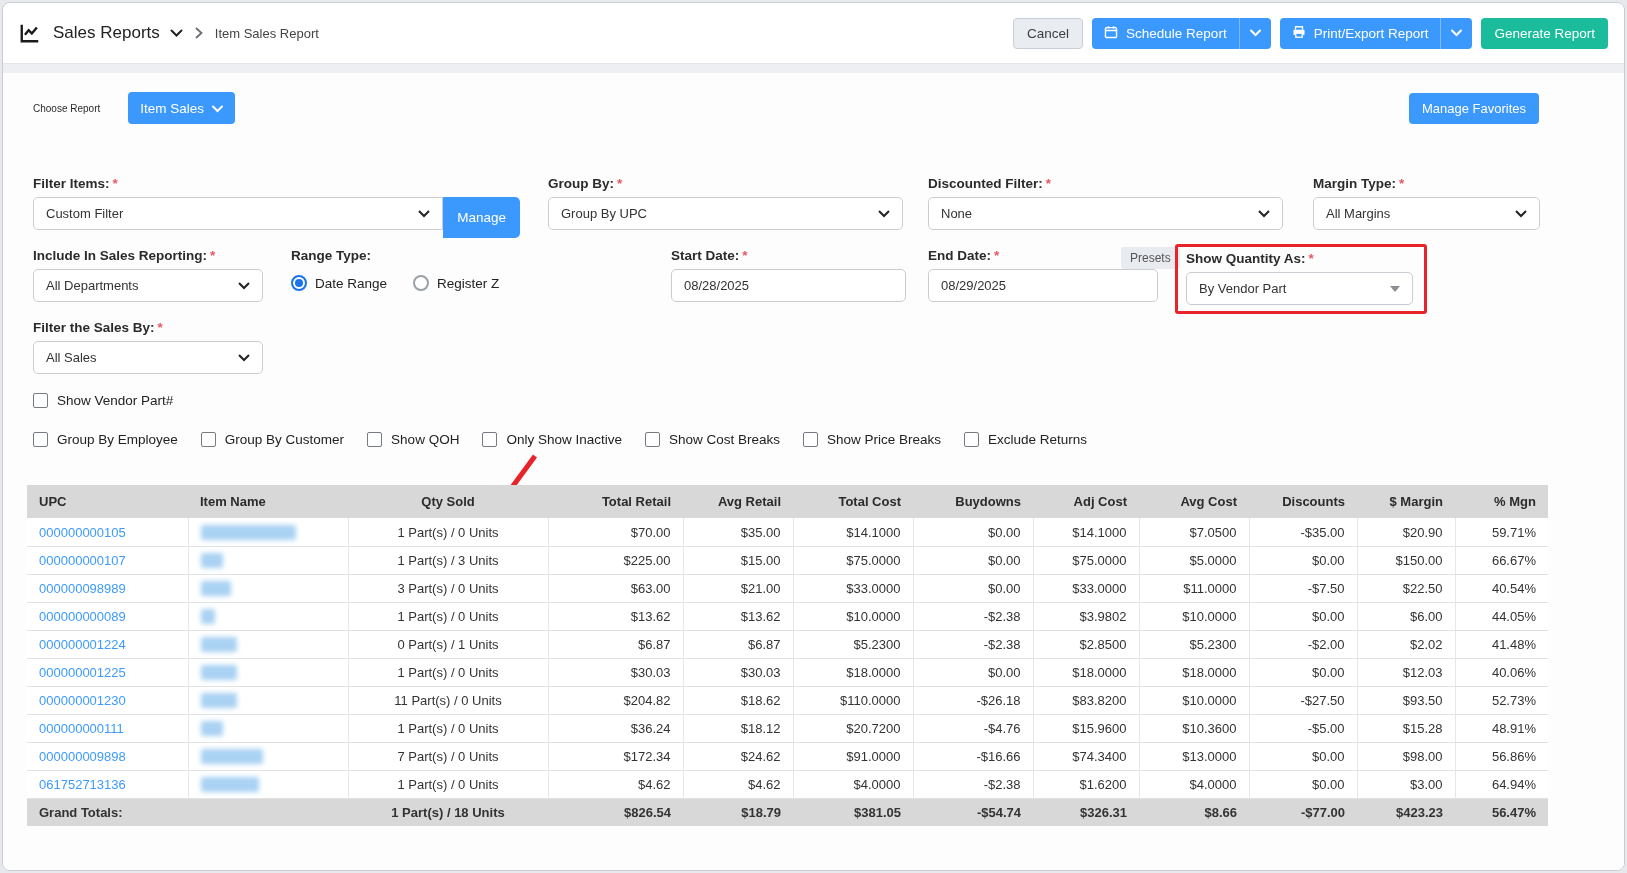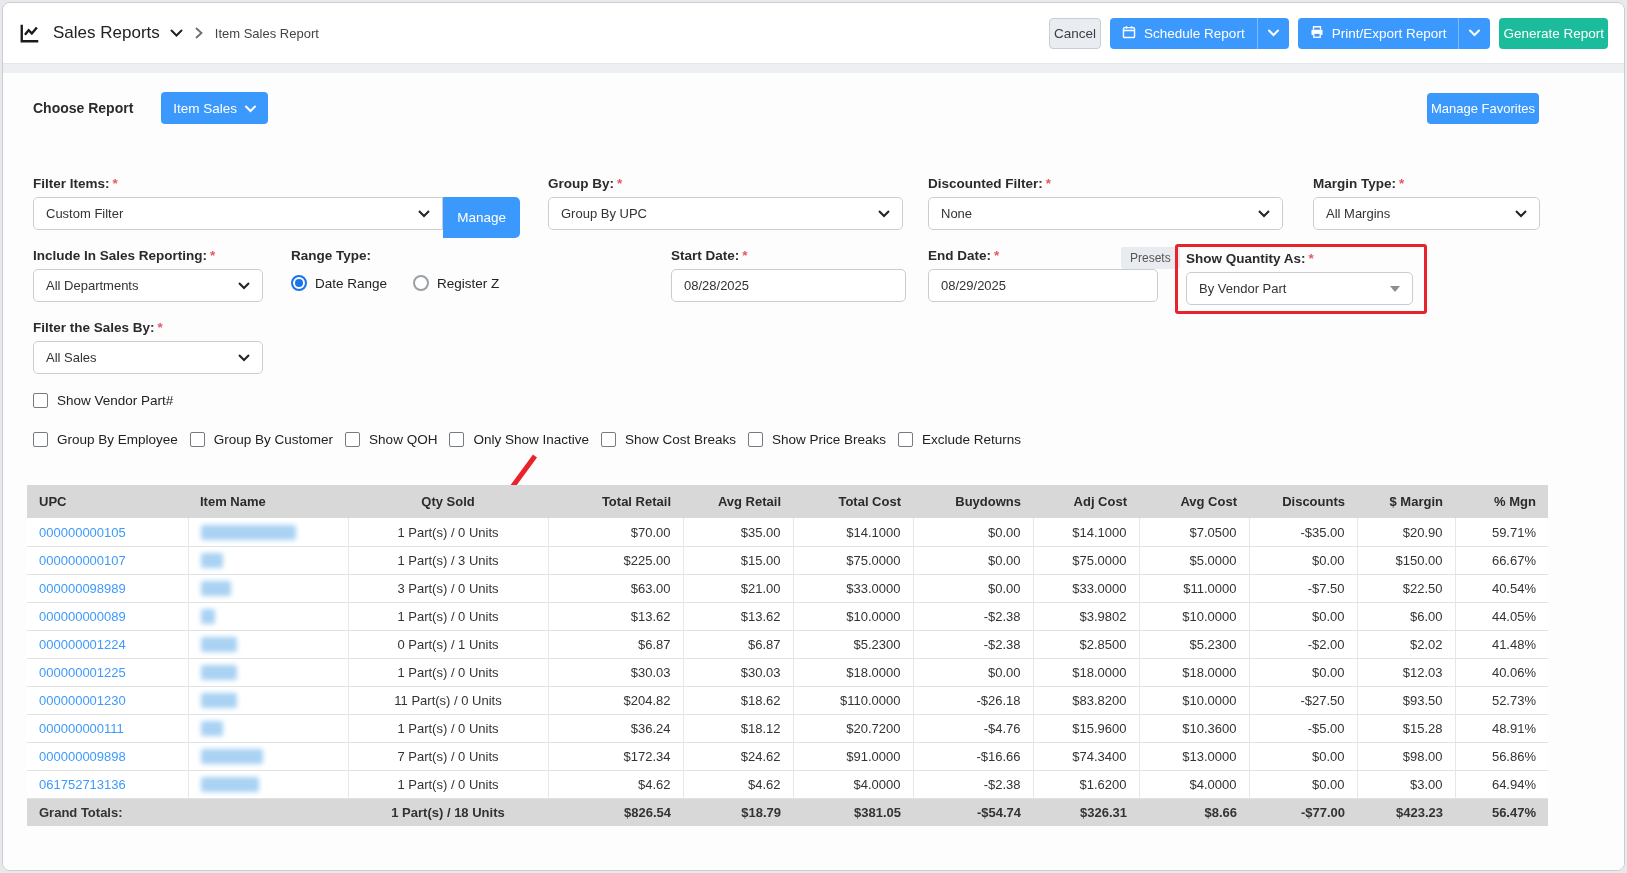--- a/index.html
+++ b/index.html
@@ -14,34 +14,34 @@
   .card{position:absolute;inset:2px;background:#fff;border:1px solid #c9cdd2;border-radius:8px;overflow:hidden;}
 
   
   .topbar{height:60px;display:flex;align-items:center;padding:0 16px;background:#fff;}
   .app-icon{width:24px;height:24px;margin-right:10px;display:flex;align-items:center;}
   .app-title{font-size:17px;font-weight:500;color:#222;}
   .title-caret{margin-left:10px;display:flex;align-items:center;}
   .crumb-sep{margin:0 12px;display:flex;align-items:center;}
   .crumb{font-size:13px;color:#444;}
   .topbar-actions{margin-left:auto;display:flex;align-items:center;gap:9px;}
-  .btn{height:31px;border-radius:4px;font-size:13.5px;display:inline-flex;align-items:center;padding:0 4px;cursor:pointer;white-space:nowrap;font-family:"Liberation Sans",sans-serif;}
+  .btn{height:31px;border-radius:4px;font-size:13.5px;display:inline-flex;align-items:center;padding:0 13px;cursor:pointer;white-space:nowrap;font-family:"Liberation Sans",sans-serif;}
   .btn-cancel{background:#e9ecf0;border:1px solid #c8ced6;color:#3a3f44;}
   .btn-blue{background:var(--accent-blue);color:#fff;border:none;padding:0;}
   .btn-blue .btn-main{display:flex;align-items:center;gap:8px;padding:0 12px;height:100%;}
   .btn-blue .btn-caret{display:flex;align-items:center;padding:0 10px;height:100%;border-left:1px solid rgba(255,255,255,.35);}
   .btn-teal{background:var(--accent-teal);color:#fff;border:none;font-weight:500;}
 
   .band{height:10px;background:#edeff3;border-top:1px solid #e3e6ea;}
 
   
   .panel{position:relative;height:798px;background:#fdfdfe;}
 
   .choose-row{display:flex;align-items:center;padding:18px 0 0 30px;height:52px;}
-  .choose-label{font-size:14px;font-weight:700;}
+  .choose-label{font-size:10px;font-weight:400;}
   .choose-row .btn-blue{margin-left:28px;height:32px;}
   .btn-manage-fav{margin-left:auto;margin-right:85px;height:31px;background:var(--accent-blue);color:#fff;border:none;font-size:13px;}
 
   .fgroup{position:absolute;}
   .flabel{font-size:13.5px;font-weight:700;color:#2b2b2b;white-space:nowrap;}
   .req{color:#e8575f;margin-left:3px;font-weight:700;}
   .select,.textinput{margin-top:6px;height:33px;background:#fff;border:1px solid #c9cdd2;border-radius:5px;display:flex;align-items:center;padding:0 12px;font-size:13px;color:#333;}
   .select .sel-caret{margin-left:auto;display:flex;align-items:center;}
   .select .tri{margin-left:auto;width:0;height:0;border-left:5px solid transparent;border-right:5px solid transparent;border-top:6px solid #8a8f95;}
   .input-row{display:flex;margin-top:6px;}
@@ -52,21 +52,21 @@
   .radio-opt{display:flex;align-items:center;gap:8px;font-size:13.5px;color:#222;}
   .radio{width:16px;height:16px;border-radius:50%;position:relative;flex:0 0 auto;}
   .radio.on{border:2px solid #1a73e8;}
   .radio.on::after{content:"";position:absolute;inset:2px;border-radius:50%;background:#1a73e8;}
   .radio.off{border:2px solid #9aa0a6;background:#fff;}
 
   .presets-btn{position:absolute;background:#e8ebf0;border:none;border-radius:3px;font-size:12px;color:#555;padding:4px 9px;font-family:"Liberation Sans",sans-serif;cursor:pointer;}
 
   .checkbox-opt{display:flex;align-items:center;gap:9px;font-size:13.5px;color:#222;white-space:nowrap;}
   .cbox{width:15px;height:15px;border:1.5px solid #767b81;border-radius:2px;background:#fff;flex:0 0 auto;}
-  .cb-row{position:absolute;display:flex;gap:12px;}
+  .cb-row{position:absolute;display:flex;gap:23px;}
 
   
   .red-rect{position:absolute;border:3px solid var(--annotation-red);border-radius:3px;pointer-events:none;}
   .arrow-svg{position:absolute;pointer-events:none;}
 
   
   .report-table{position:absolute;left:24px;top:412px;width:1521px;border-collapse:collapse;table-layout:fixed;font-size:13px;background:#fff;}
   .report-table th{background:#d8d8d8;height:33px;font-weight:700;color:#2b2b2b;padding:0 12px;}
   .report-table td{height:28px;padding:0 12px;border-bottom:1px solid #e2e2e2;border-right:1px solid #e7e7e7;color:#333;}
   .report-table tbody td:last-child{border-right:none;}

